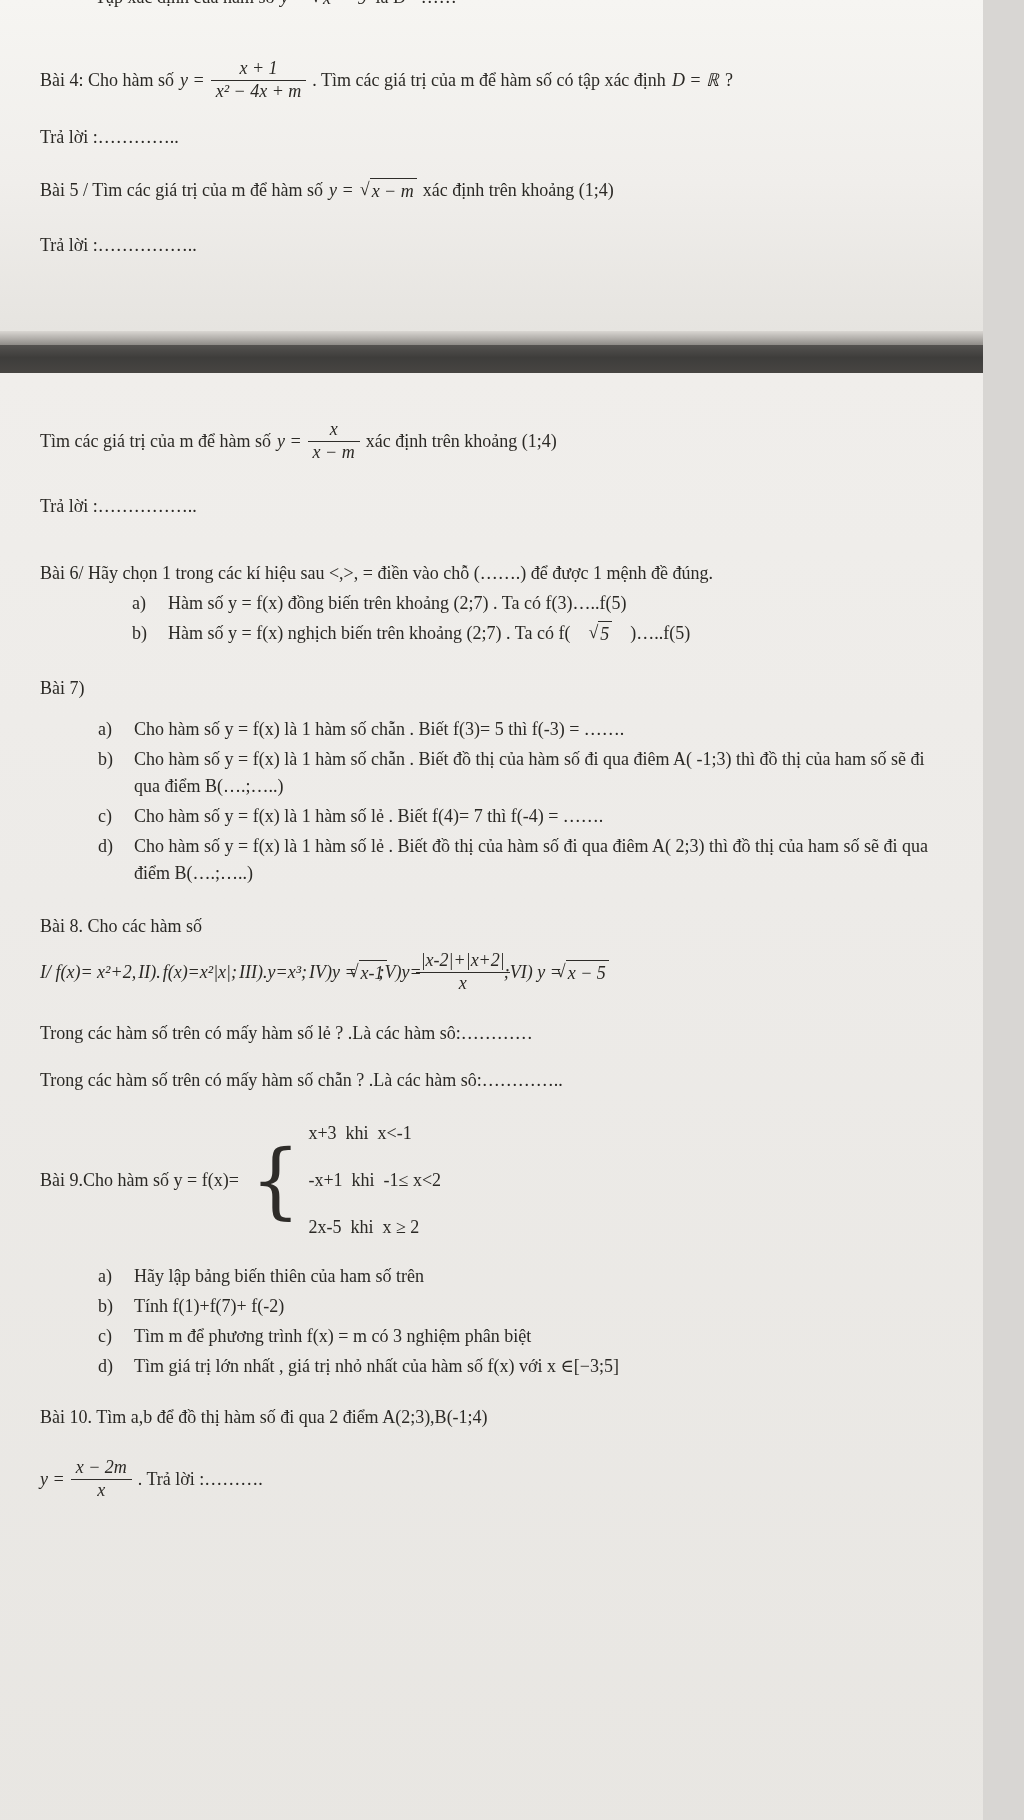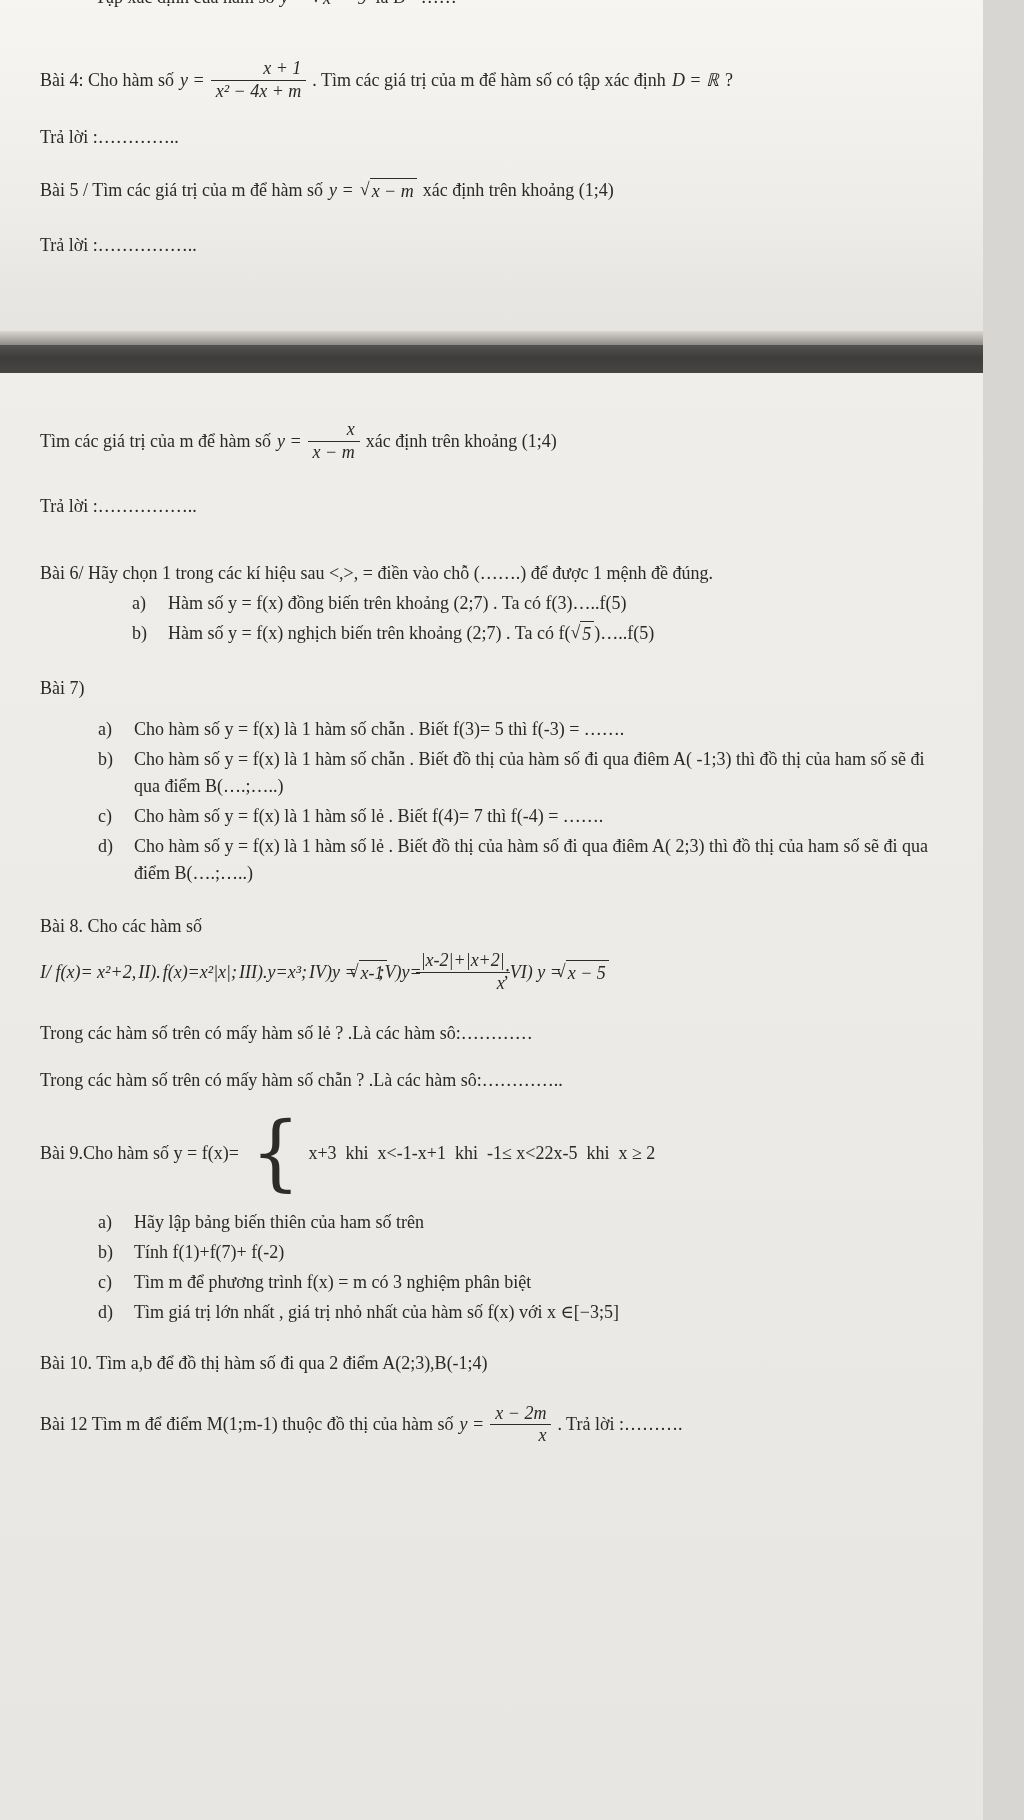--- a/index.html
+++ b/index.html
@@ -15,21 +15,21 @@
     background:linear-gradient(180deg,#f6f5f2 0%,#f0eeeb 55%,#e6e4e0 100%);}
   .band-shadow{height:14px;background:linear-gradient(180deg,#d9d6d2,#8f8c88);}
   .separator{height:28px;background:linear-gradient(180deg,#545250,#3e3d3b 45%,#474542);}
   .page2{height:1447px;overflow:hidden;padding:46px 40px 0 40px;
     background:linear-gradient(180deg,#f0eeeb 0%,#edebe8 35%,#e8e6e2 100%);}
 
   .line{margin:0}
   .row{display:flex;align-items:center;flex-wrap:wrap;column-gap:6px}
   .math{font-style:italic}
 
-  .frac{display:inline-flex;flex-direction:column;text-align:right;line-height:1.2;font-style:italic}
+  .frac{display:inline-flex;flex-direction:column;text-align:center;line-height:1.2;font-style:italic}
   .frac .num{padding:0 5px}
   .frac .den{border-top:1.5px solid #2e2c29;padding:0 5px}
 
   .sqrt{display:inline-flex;align-items:stretch;font-style:italic}
   .sqrt .sign{font-style:normal;line-height:1.25}
   .sqrt .rad{border-top:1.5px solid #2e2c29;padding:1px 3px 0 2px;line-height:1.25}
 
   .top-clip{height:34px;overflow:hidden}
   .top-line{margin-top:-16px;margin-left:55px}
 
@@ -39,21 +39,21 @@
 
   .item{display:flex;margin:3px 0}
   .item .label{width:36px;flex:none}
   .item .text{flex:1}
   .indent1{margin-left:58px}
   .indent2{margin-left:92px}
 
   .piecewise{display:inline-flex;align-items:center;margin-left:6px}
   .brace{font-size:78px;line-height:.85;transform:scaleY(1.05);margin-right:8px;color:#2e2c29;
     font-family:"DejaVu Serif",serif;font-style:normal}
-  .cases{display:flex;flex-direction:row;row-gap:5px}
+  .cases{display:flex;flex-direction:column;row-gap:20px}
   .case-row{white-space:pre}
 </style>
 </head>
 <body>
 
 <div class="photo">
 
   <div class="page1">
 
     <div class="top-clip">
@@ -113,21 +113,21 @@
     <div class="line mt30">Trả lời :……………..</div>
 
     <div class="line mt40">Bài 6/ Hãy chọn 1 trong các kí hiệu sau &lt;,&gt;, = điền vào chỗ (…….) để được 1 mệnh đề đúng.</div>
 
     <div class="item indent2 mt20">
       <span class="label">a)</span>
       <span class="text">Hàm số y = f(x) đồng biến trên khoảng (2;7) . Ta có f(3)…..f(5)</span>
     </div>
     <div class="item indent2 mt6">
       <span class="label">b)</span>
-      <span class="text row" style="column-gap:0">
+      <span class="text row" style="column-gap:18px">
         <span>Hàm số y = f(x) nghịch biến trên khoảng (2;7) . Ta có f(</span>
         <span class="sqrt">
           <span class="sign">√</span>
           <span class="rad">5</span>
         </span>
         <span>)…..f(5)</span>
       </span>
     </div>
 
     <div class="line mt28">Bài 7)</div>
@@ -206,21 +206,20 @@
       <div class="item indent1">
         <span class="label">d)</span>
         <span class="text">Tìm giá trị lớn nhất , giá trị nhỏ nhất của hàm số f(x) với x ∈[−3;5]</span>
       </div>
     </div>
 
     <div class="line mt24">Bài 10. Tìm a,b để đồ thị hàm số đi qua 2 điểm A(2;3),B(-1;4)</div>
 
 
     <div class="row mt26">
-      <span>Bài 12 Tìm m để điểm M(1;m-1) thuộc đồ thị của hàm số</span>
       <span class="math">y =</span>
       <span class="frac">
         <span class="num">x − 2m</span>
         <span class="den">x</span>
       </span>
       <span>. Trả lời :……….</span>
     </div>
 
   </div>
 </div>

